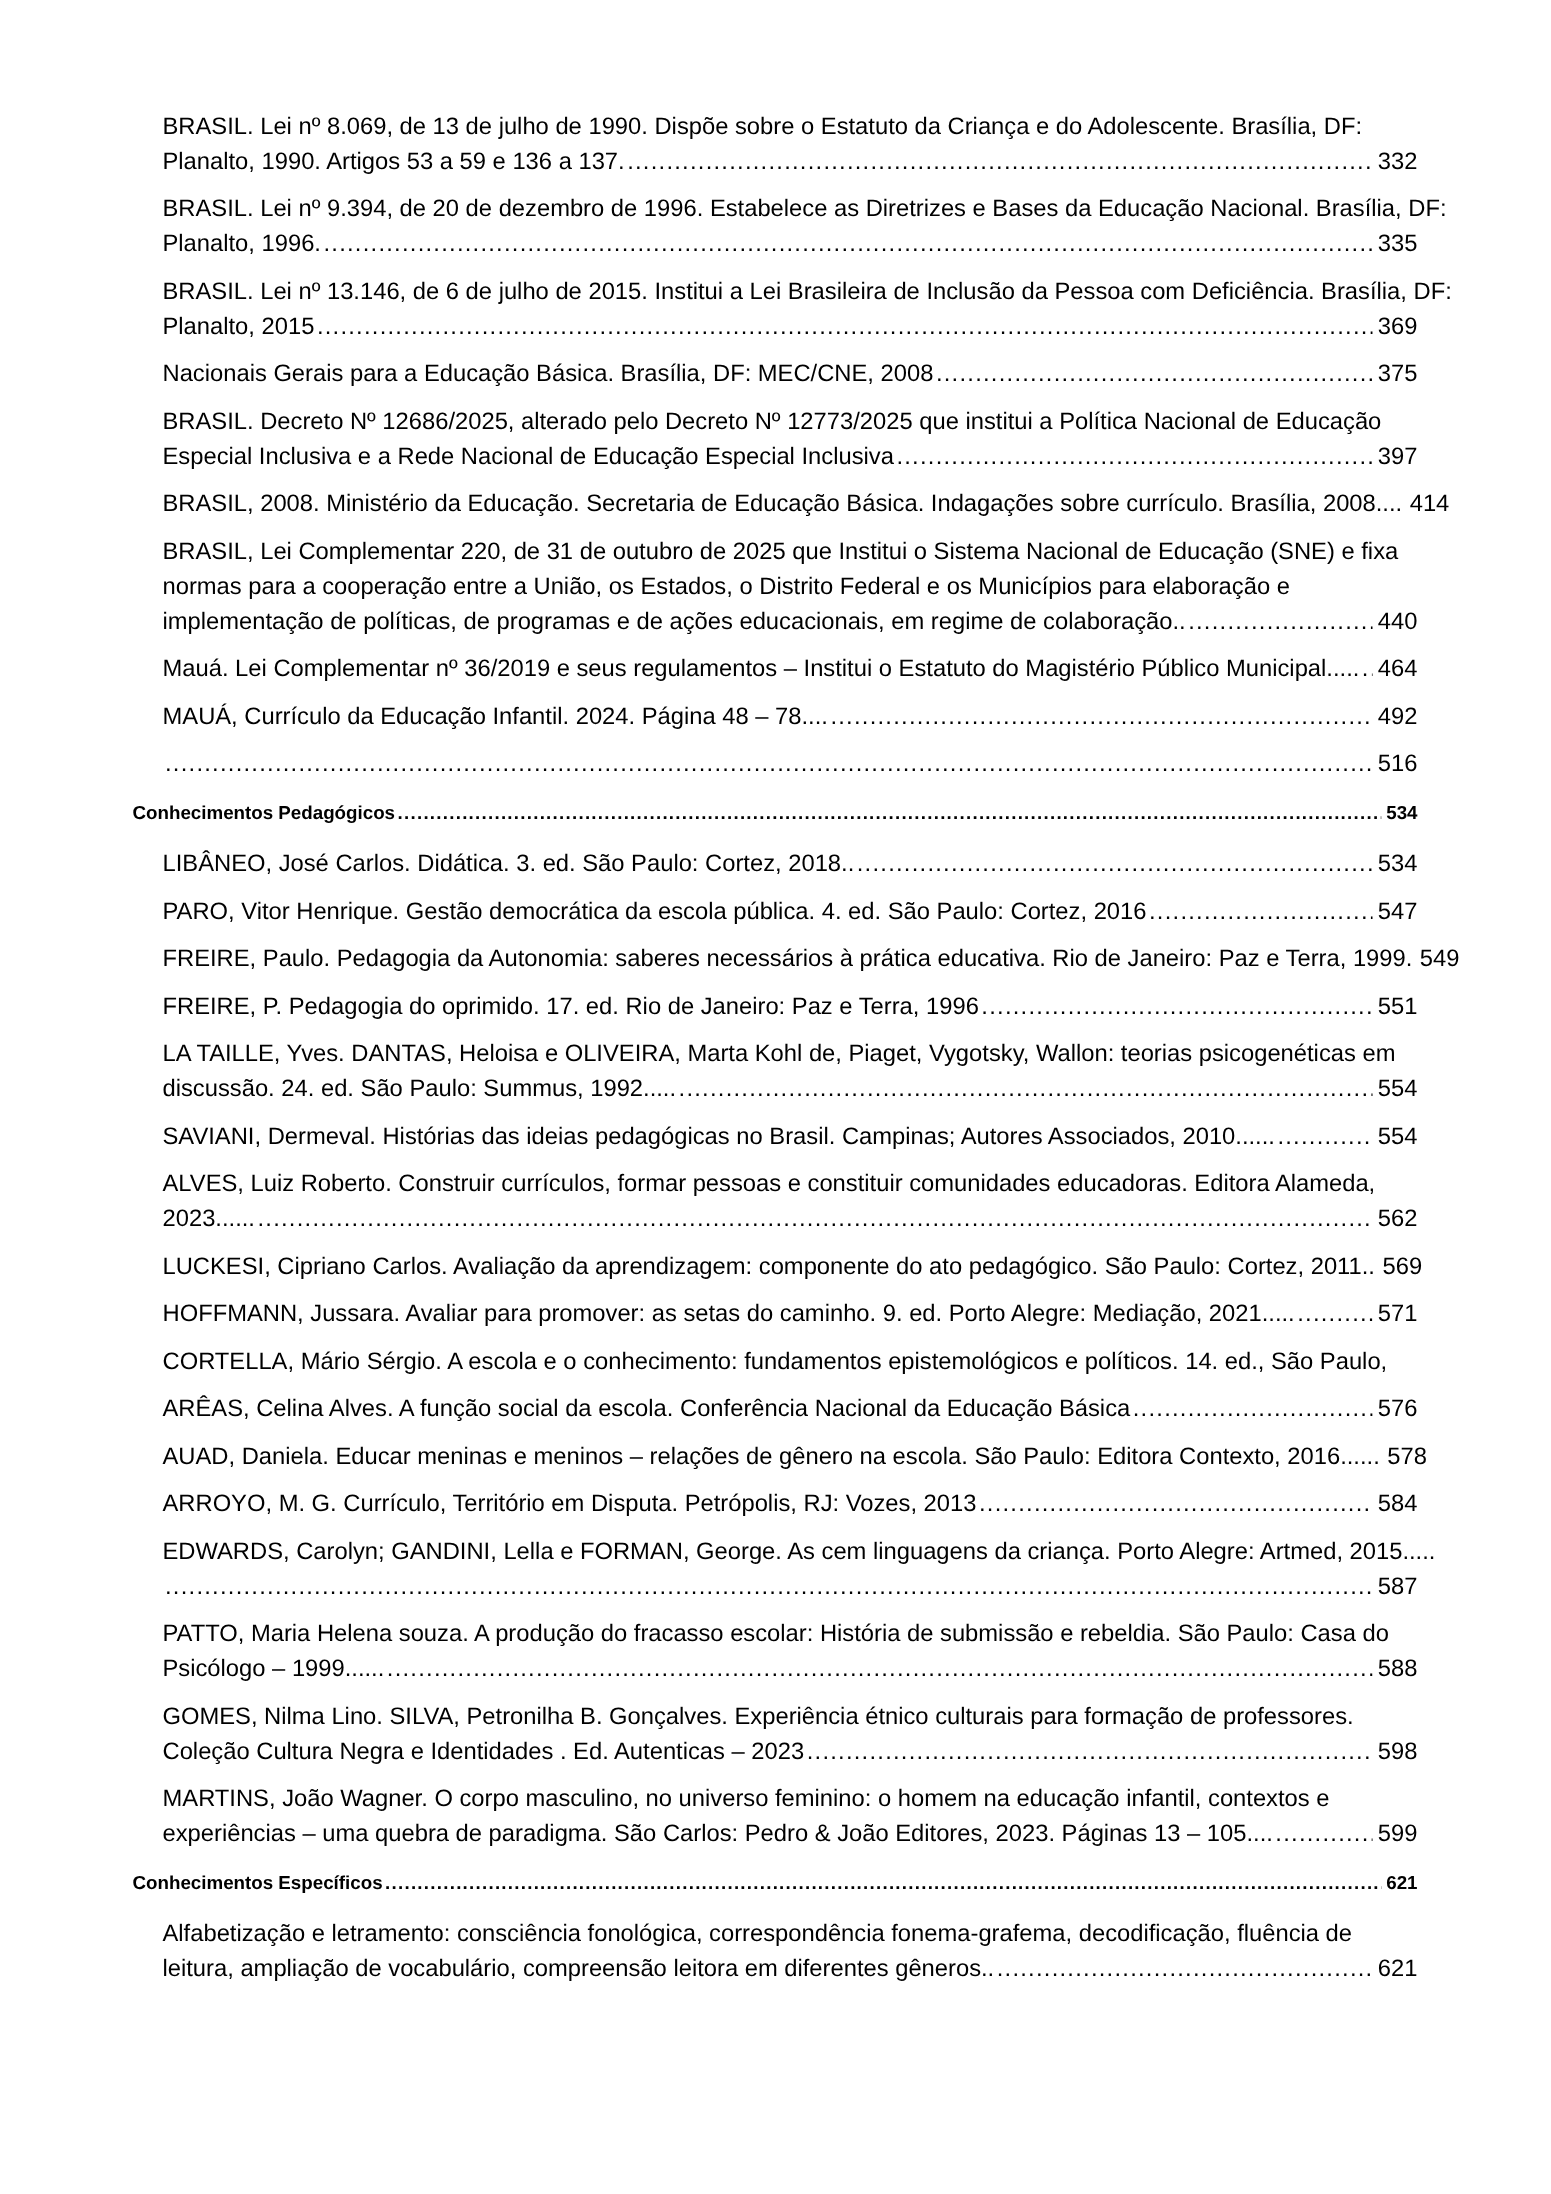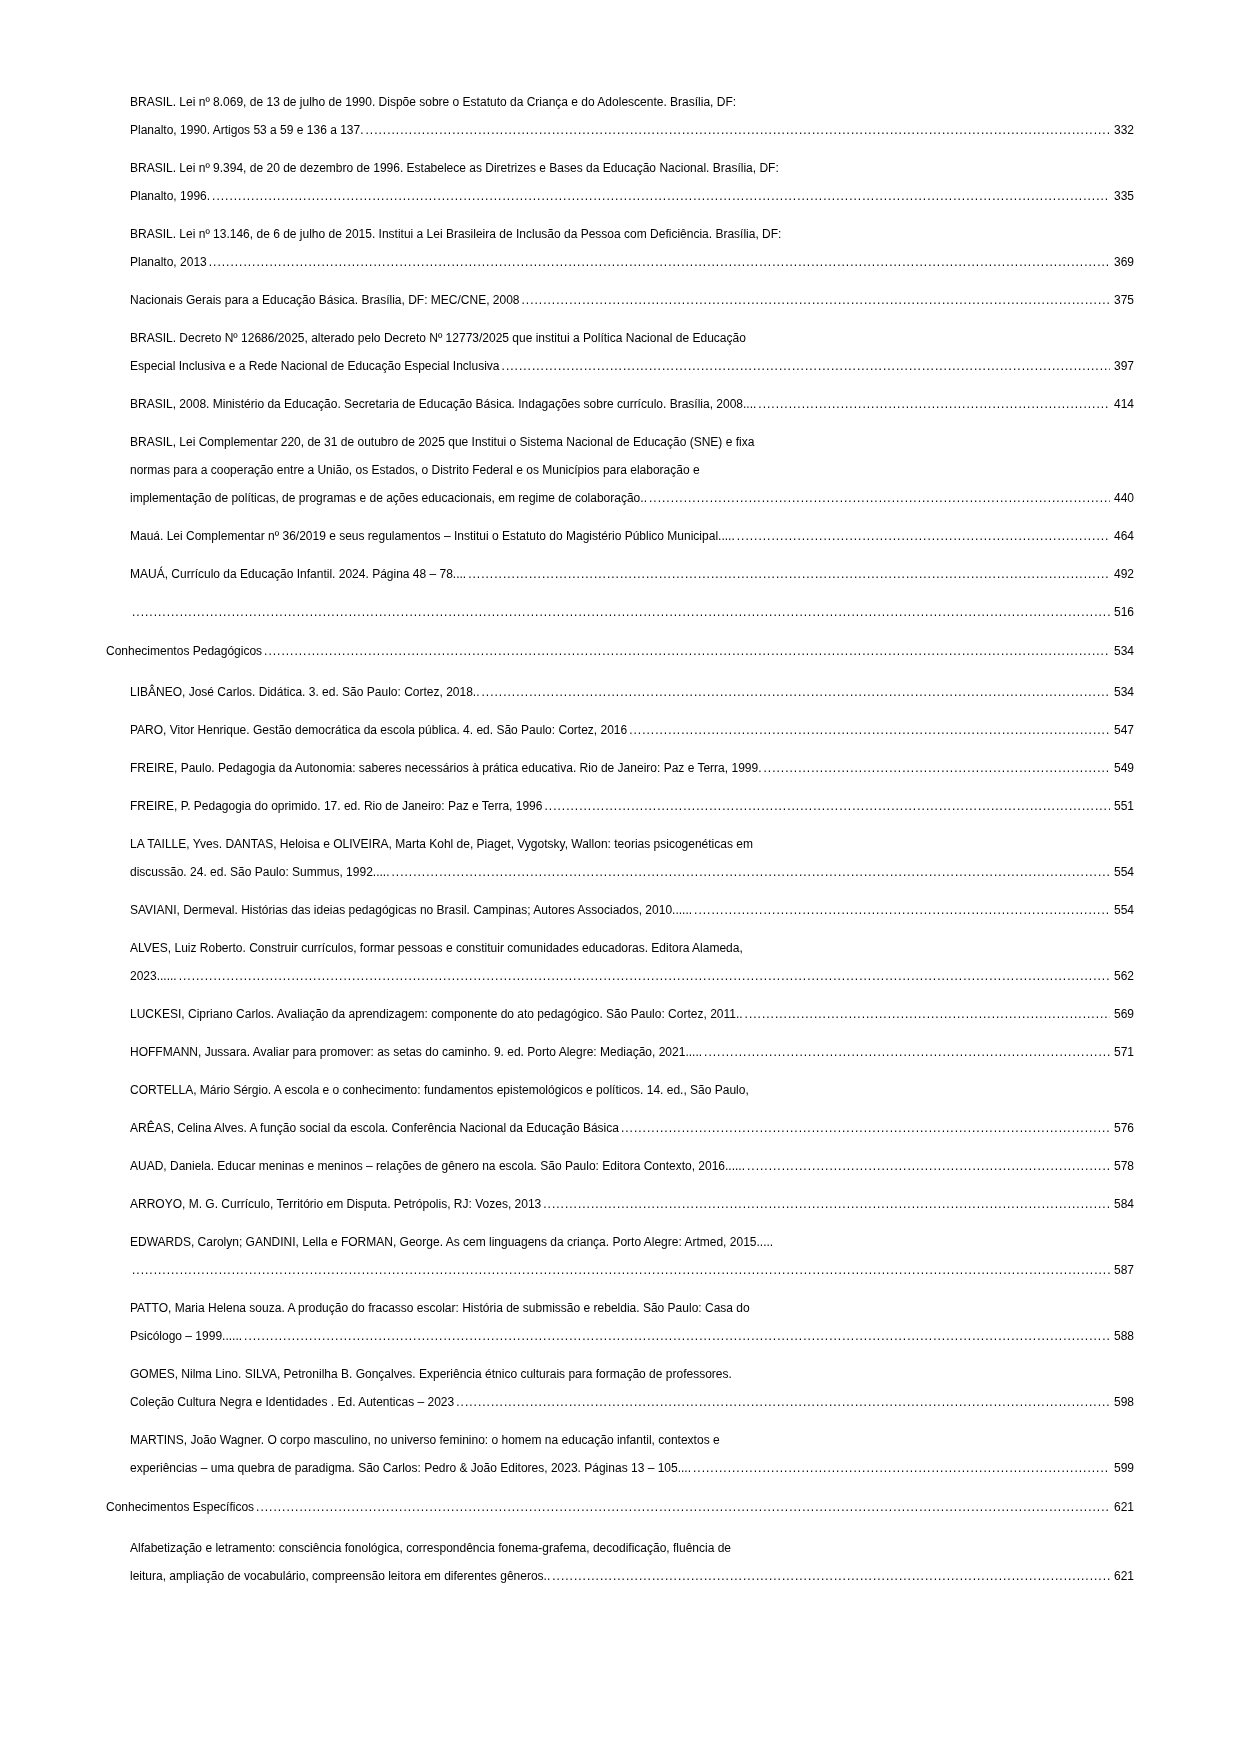--- a/index.html
+++ b/index.html
@@ -1,22 +1,22 @@
 <!DOCTYPE html>
 <html><head>
 <meta charset="utf-8">
 <style>
   html, body { margin: 0; padding: 0; background: #ffffff; }
   body { width: 1241px; height: 1755px; position: relative; overflow: hidden;
          font-family: "Liberation Sans", sans-serif; color: #000; }
   .toc { position: absolute; left: 106px; top: 88px; width: 1028px; }
-  .entry { margin: 0 0 10px 24px; font-size: 12px; }
+  .entry { margin: 0 0 10px 24px; font-size: 19px; }
   .entry .line { height: 28px; line-height: 28px; white-space: nowrap; display: flex; align-items: baseline; overflow: visible; }
   .entry .line .txt { flex: 0 0 auto; transform-origin: left center; display: inline-block; }
-  .heading { margin: 6px 0 12px 0; font-size: 12px; font-weight: normal; }
+  .heading { margin: 6px 0 12px 0; font-size: 15px; font-weight: bold; }
   .heading .line { height: 30px; line-height: 30px; white-space: nowrap; display: flex; align-items: baseline; }
   .leader { flex: 1 1 auto; overflow: hidden; white-space: nowrap; margin: 0 4px 0 2px; letter-spacing: 1px; min-width: 0; }
   .leader::before { content: "................................................................................................................................................................................................................................................................................"; }
   .page { flex: 0 0 auto; text-align: right; }
 </style>
 </head>
 <body>
 
 <div class="toc" id="toc">
     <div class="entry">
@@ -37,21 +37,21 @@
         <span class="txt">Planalto, 1996.</span>
         <span class="leader"></span>
         <span class="page">335</span>
       </div>
     </div>
     <div class="entry">
       <div class="line">
         <span class="txt">BRASIL. Lei nº 13.146, de 6 de julho de 2015. Institui a Lei Brasileira de Inclusão da Pessoa com Deficiência. Brasília, DF:</span>
       </div>
       <div class="line">
-        <span class="txt">Planalto, 2013</span>
+        <span class="txt">Planalto, 2015</span>
         <span class="leader"></span>
         <span class="page">369</span>
       </div>
     </div>
     <div class="entry">
       <div class="line">
         <span class="txt">Nacionais Gerais para a Educação Básica. Brasília, DF: MEC/CNE, 2008</span>
         <span class="leader"></span>
         <span class="page">375</span>
       </div>

